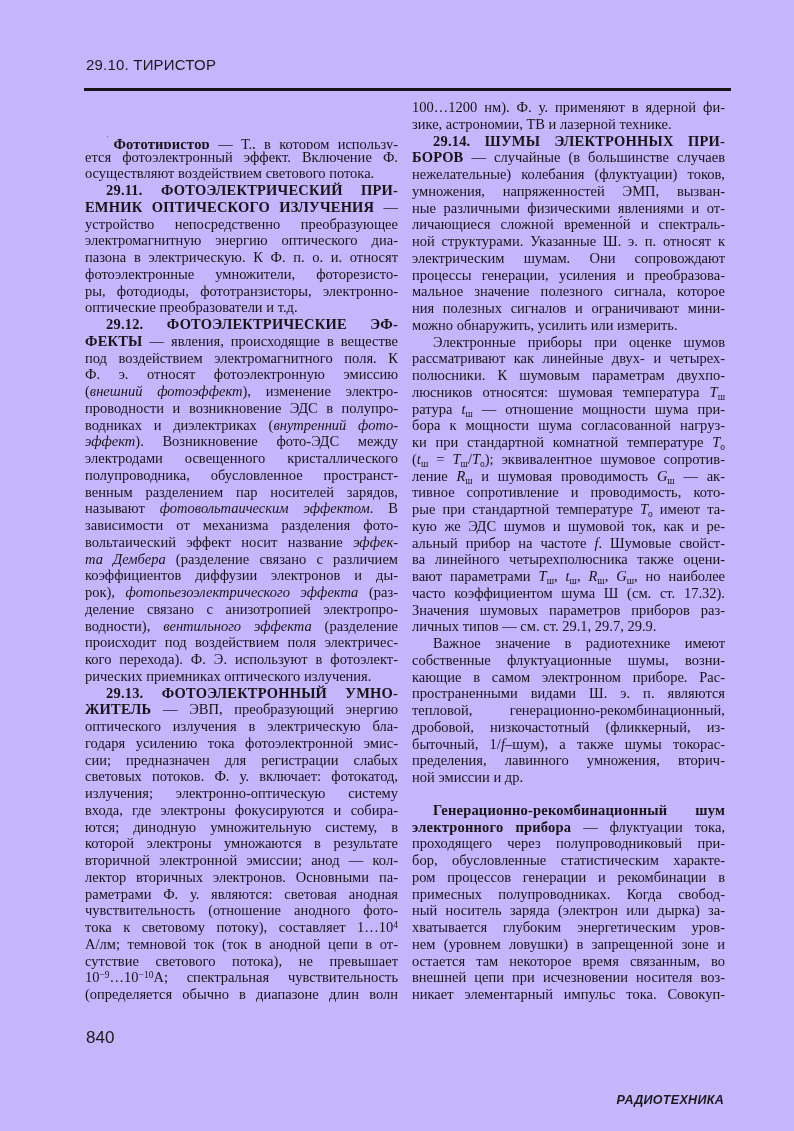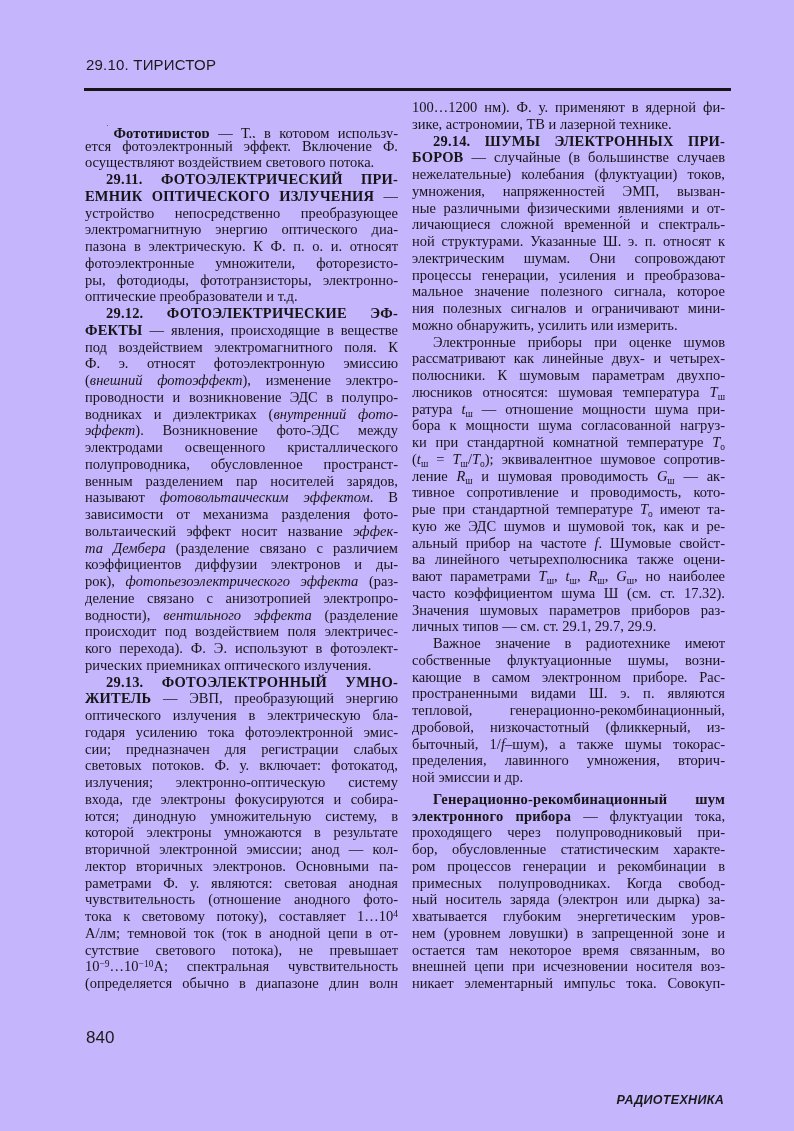--- a/index.html
+++ b/index.html
@@ -8,21 +8,21 @@
   .header{position:absolute;left:86px;top:56px;
           font-family:"Liberation Sans",sans-serif;font-size:15px;
           letter-spacing:.2px;color:#1a1a1a;}
   .rule{position:absolute;left:84px;top:88px;width:647px;height:2.6px;background:#161616;}
   .columns{position:absolute;left:85px;top:99px;width:640px;display:flex;gap:14px;align-items:flex-end;}
   .col{width:313px;}
   .line{height:16.76px;line-height:16.76px;font-size:14.5px;
         text-align:justify;text-align-last:justify;overflow:hidden;}
   .line.end{text-align-last:left;}
   .line.ind{text-indent:21px;}
-  .line.gap{margin-top:5px;}
+  .line.gap{margin-top:16px;}
   .line b{font-weight:700;letter-spacing:.2px;}
   .line i{font-style:italic;}
   .line sub{font-size:9.5px;line-height:0;vertical-align:-2.5px;}
   .line sup{font-size:9.5px;line-height:0;vertical-align:4.5px;}
   .mark{font-size:8px;vertical-align:7px;}
   .page-num{position:absolute;left:86px;top:1028px;
             font-family:"Liberation Sans",sans-serif;font-size:17px;color:#1a1a1a;}
   .brand{position:absolute;right:70px;top:1093px;
          font-family:"Liberation Sans",sans-serif;font-size:12.5px;
          font-style:italic;font-weight:bold;letter-spacing:.3px;color:#1a1a1a;}

